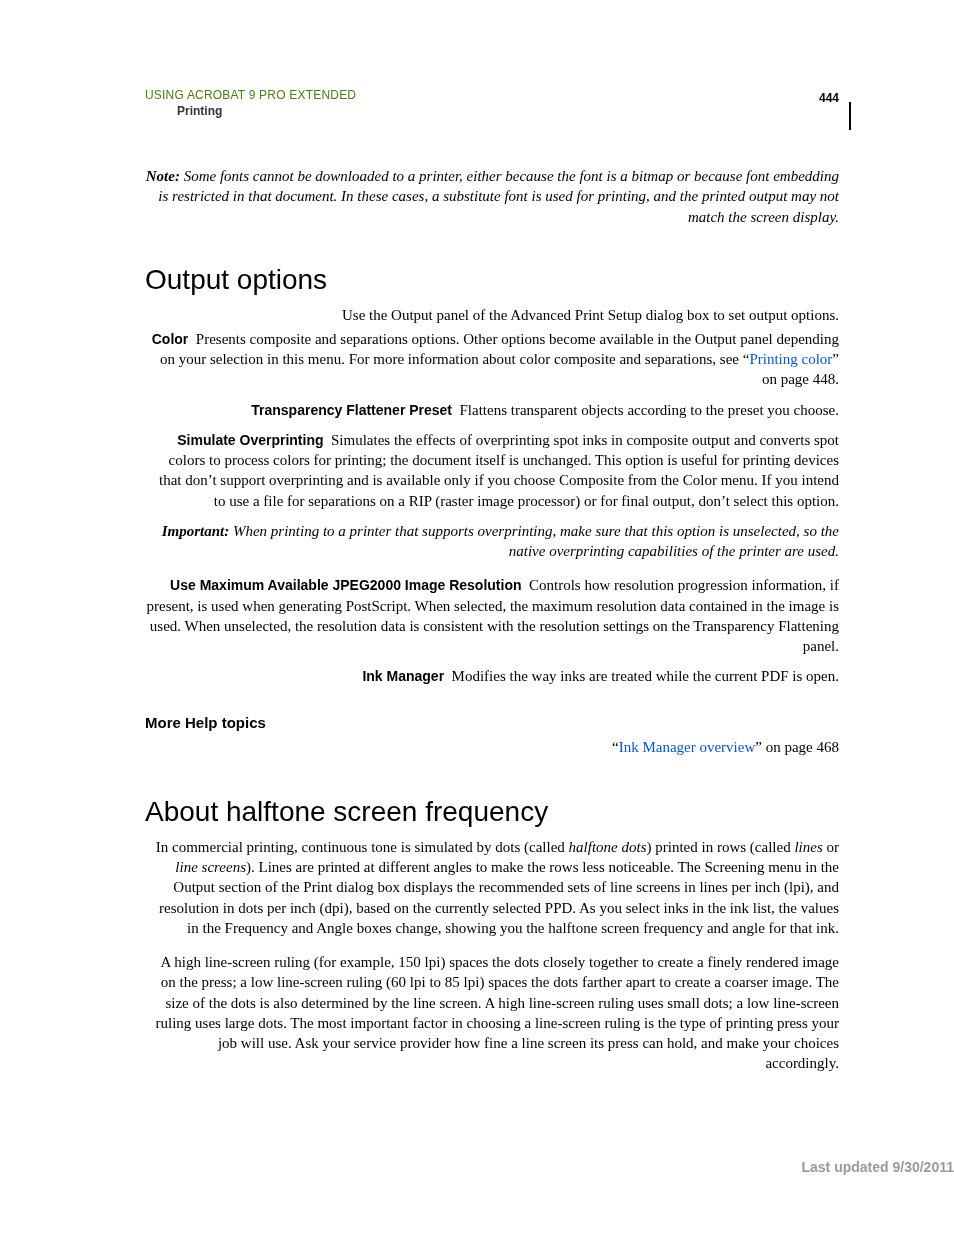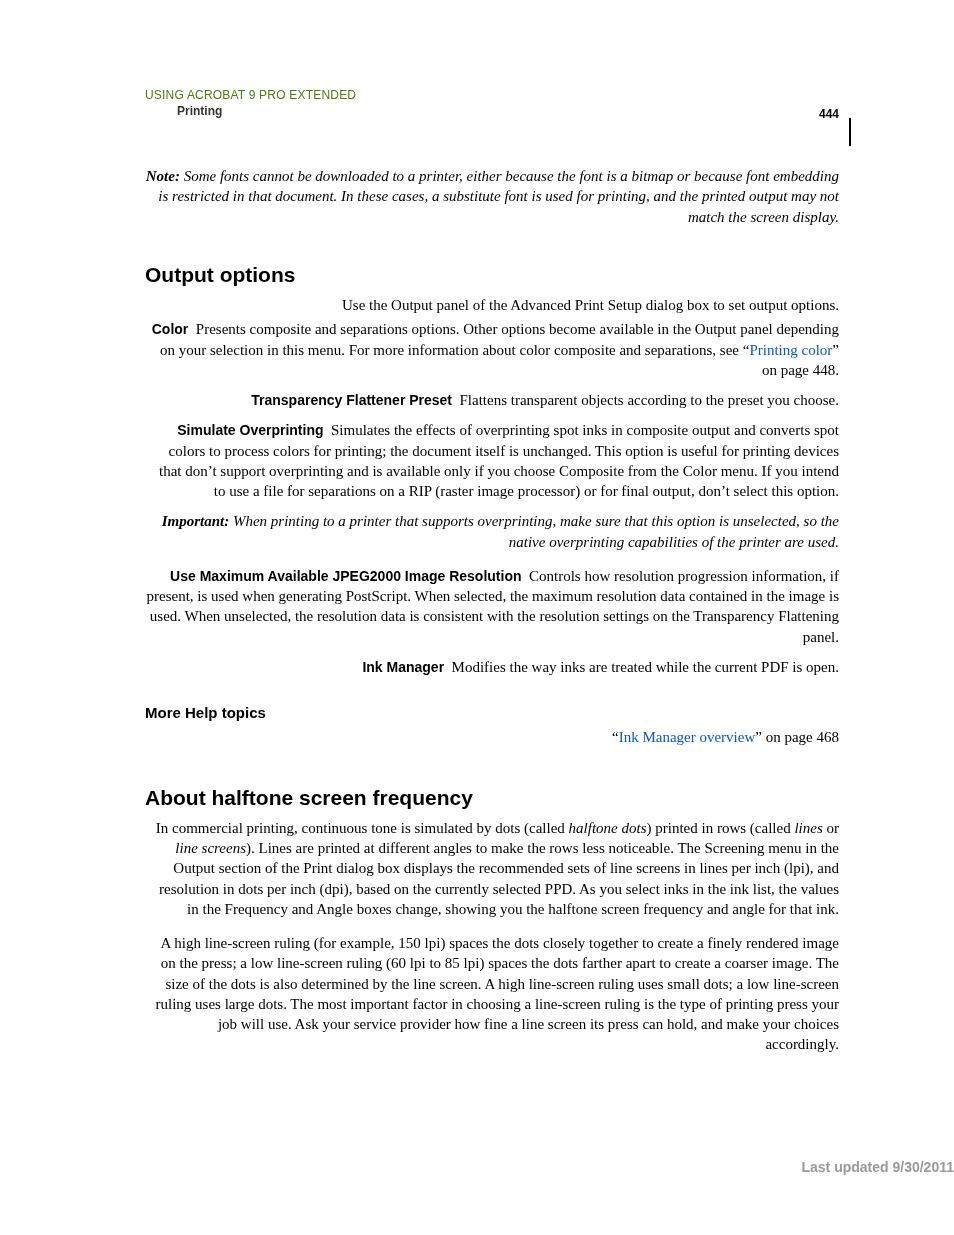--- a/index.html
+++ b/index.html
@@ -17,21 +17,21 @@
     width: 954px;
     height: 1235px;
     padding: 88px 115px 0 145px;
   }
   .header {
     position: relative;
     margin-bottom: 48px;
   }
   .header-right {
     position: absolute;
-    top: 16px;
+    top: 0;
     right: 0;
     text-align: left;
   }
   .page-num {
     font-family: "Myriad Pro", "Helvetica Neue", Arial, sans-serif;
     font-weight: 700;
     font-size: 12px;
     color: #000;
   }
   .header-rule {
@@ -66,22 +66,22 @@
   }
   .note-label {
     font-weight: 700;
     font-style: italic;
   }
   .italic {
     font-style: italic;
   }
   .h2 {
     font-family: "Myriad Pro", "Helvetica Neue", Arial, sans-serif;
-    font-weight: 700;
-    font-size: 21px;
+    font-weight: 400;
+    font-size: 28px;
     margin: 36px 0 6px 0;
     color: #000;
   }
   .h2.first {
     margin-top: 34px;
   }
   .term {
     font-family: "Myriad Pro", "Helvetica Neue", Arial, sans-serif;
     font-weight: 700;
     font-size: 14px;

